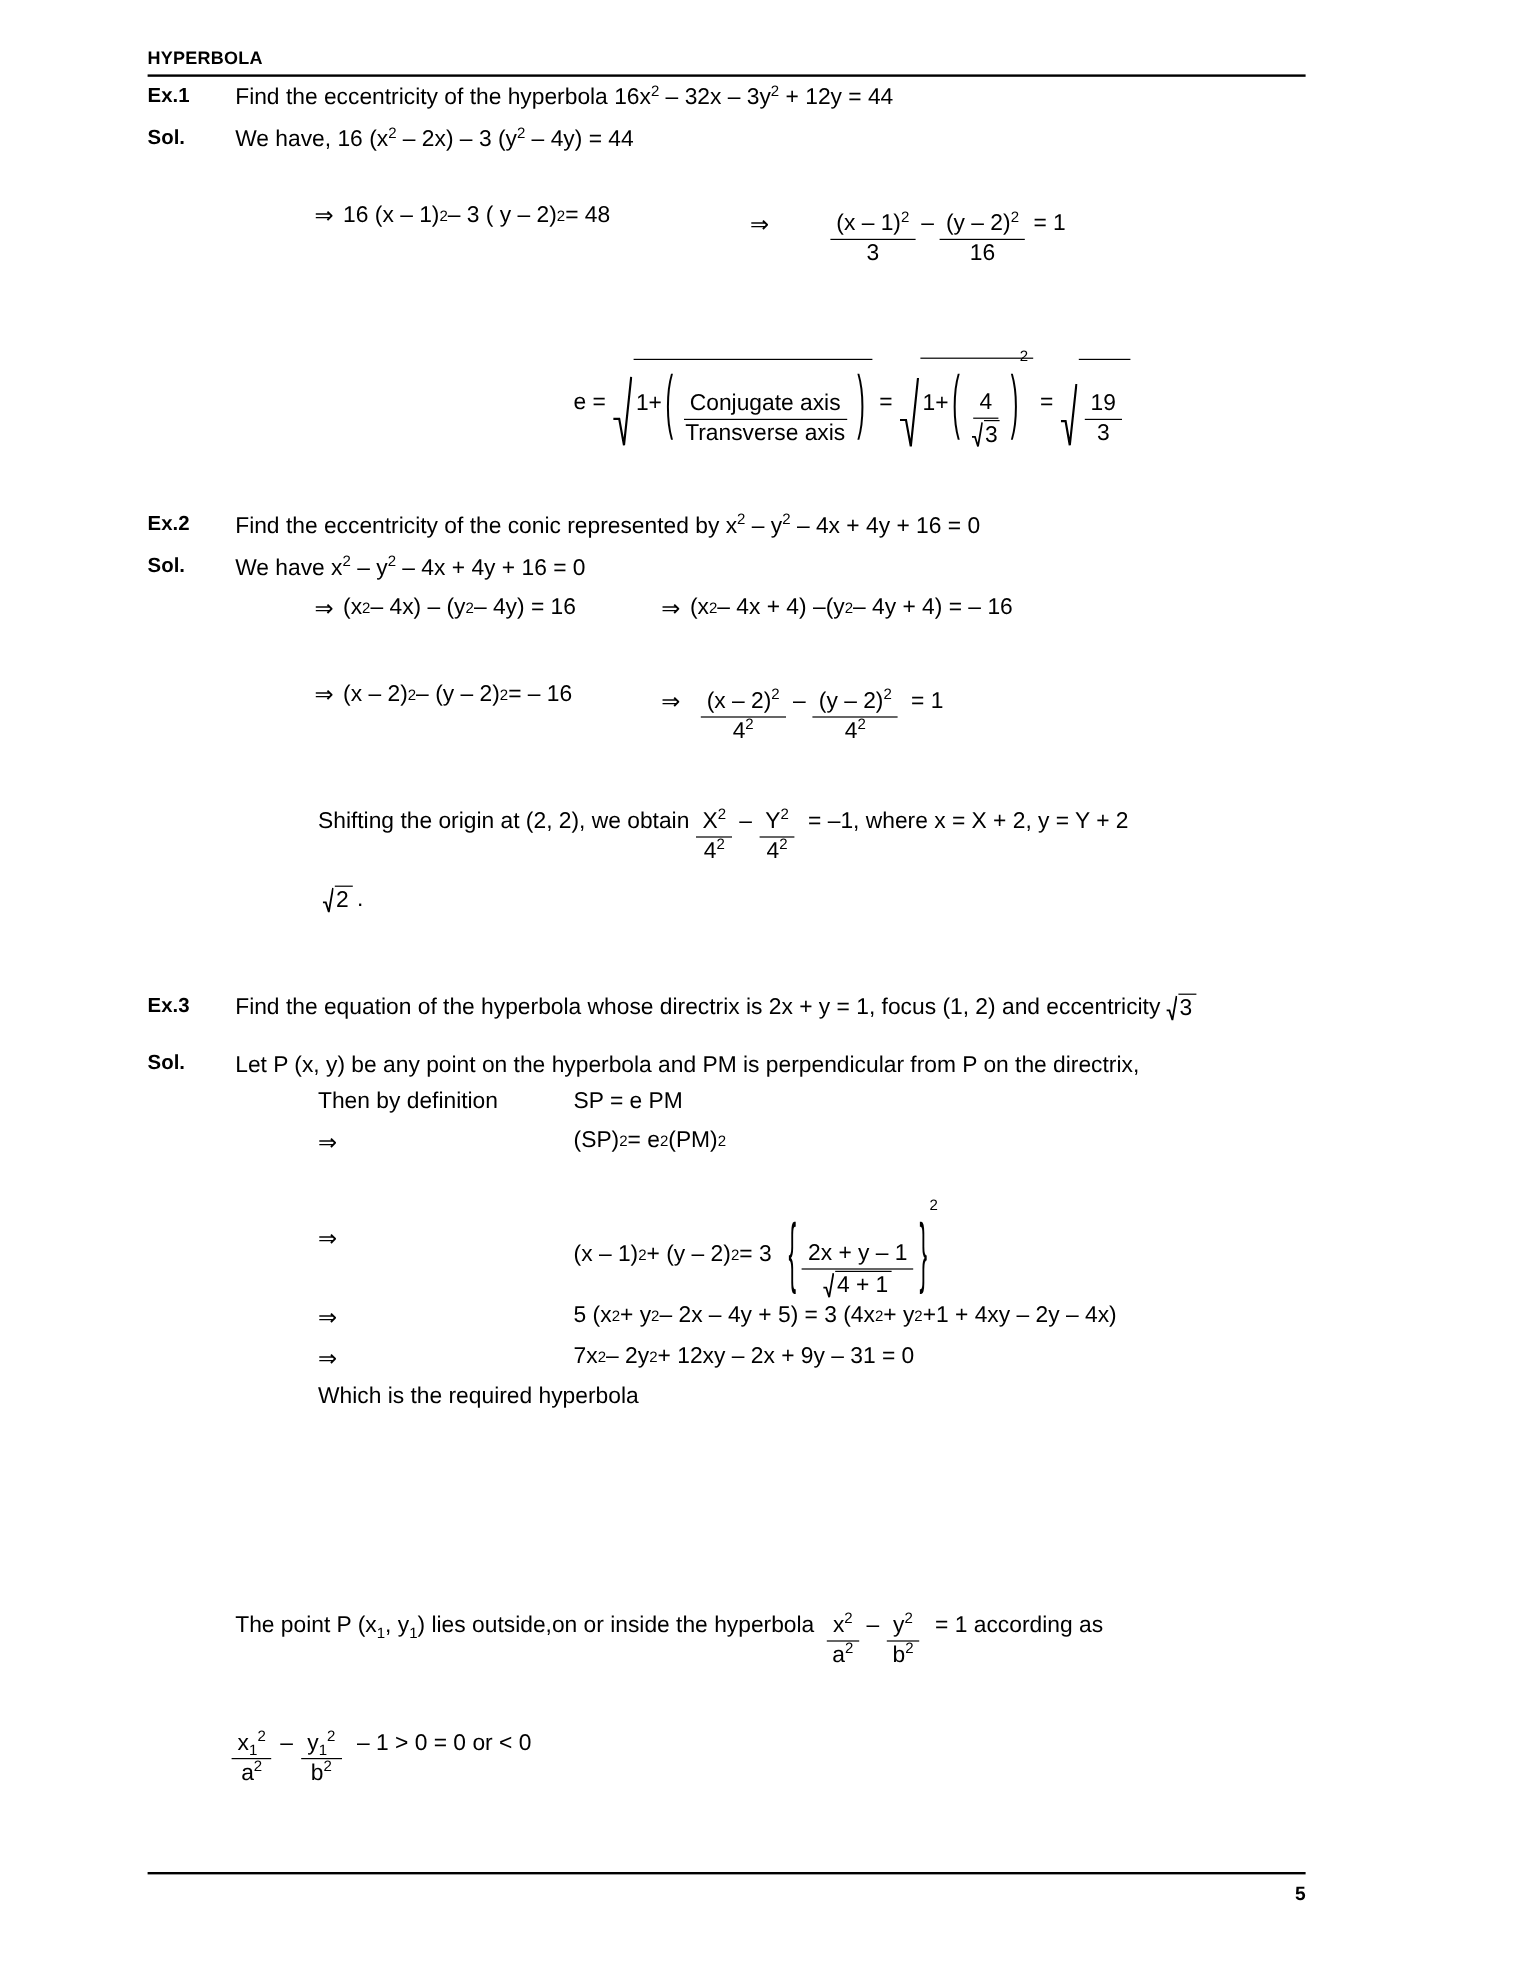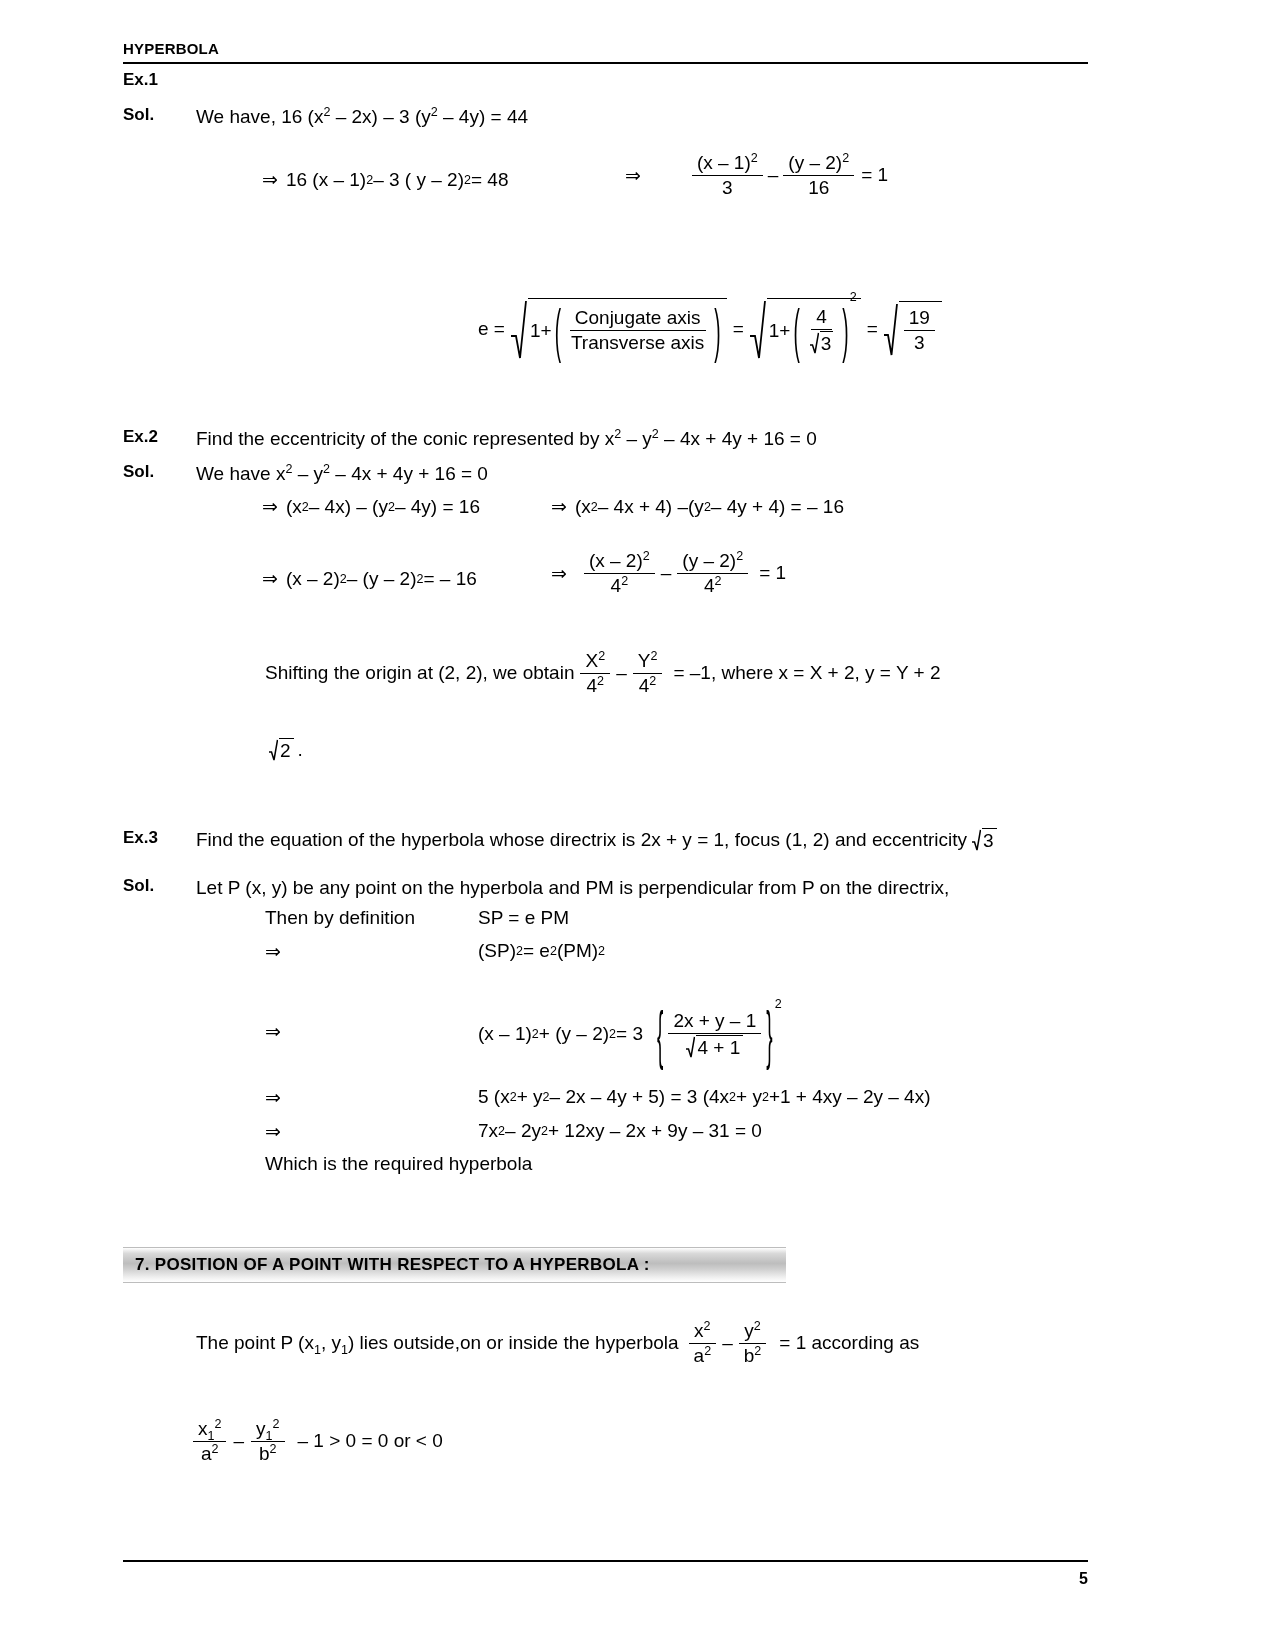--- a/index.html
+++ b/index.html
@@ -88,20 +88,21 @@
     align-items: center;
     justify-content: center;
     vertical-align: middle;
     margin: 0 3px;
   }
   .frac > .num {
     padding: 0 5px 1px 5px;
     border-bottom: 1.6px solid #000;
     text-align: center;
     line-height: 1.15;
+    margin-top: 24px;
   }
   .frac > .den {
     padding: 1px 5px 0 5px;
     text-align: center;
     line-height: 1.15;
   }
 
   
   .sqrt {
     display: inline-flex;
@@ -159,20 +160,23 @@
 </style>
 </head>
 <body>
 
 <div class="page">
 
   <div class="header-label">HYPERBOLA</div>
   <div class="header-rule"></div>
 
   <div class="abs lbl-bold" style="left:123px; top:70px;">Ex.1</div>
+  <div class="abs body-text" style="left:196px; top:70px;">
+    <span>Find the eccentricity of the hyperbola 16x</span><sup>2</sup><span> – 32x – 3y</span><sup>2</sup><span> + 12y = 44</span>
+  </div>
 
   <div class="abs lbl-bold" style="left:123px; top:105px;">Sol.</div>
   <div class="abs body-text" style="left:196px; top:105px;">
     <span>We have, 16 (x</span><sup>2</sup><span> – 2x) – 3 (y</span><sup>2</sup><span> – 4y) = 44</span>
   </div>
 
   <div class="abs math" style="left:262px; top:168px;">
     <span style="margin-right:8px;">⇒</span>
       <span>16 (x – 1)</span>
       <sup>2</sup>
@@ -418,23 +422,20 @@
   <div class="abs math" style="left:478px; top:1120px;">
     <span>7x</span>
       <sup>2</sup>
       <span> – 2y</span>
       <sup>2</sup>
       <span> + 12xy – 2x + 9y – 31 = 0</span>
   </div>
 
   <div class="abs body-text" style="left:265px; top:1152px;">Which is the required hyperbola</div>
 
-  <div class="section-bar" style="left:123px; top:1247px; width:663px;">
-    <span class="section-bar-text">7. POSITION OF A POINT WITH RESPECT TO A HYPERBOLA  :</span>
-  </div>
 
   <div class="abs math" style="left:196px; top:1320px;">
     <span><span>The point P (x</span><sub>1</sub><span>, y</span><sub>1</sub><span>) lies outside,on or inside the hyperbola</span></span>
     <span class="frac" style="margin-left:10px;">
       <span class="num"><span>x</span><sup>2</sup></span>
       <span class="den"><span>a</span><sup>2</sup></span>
     </span>
     <span style="margin:0 3px;">–</span>
     <span class="frac">
       <span class="num"><span>y</span><sup>2</sup></span>

